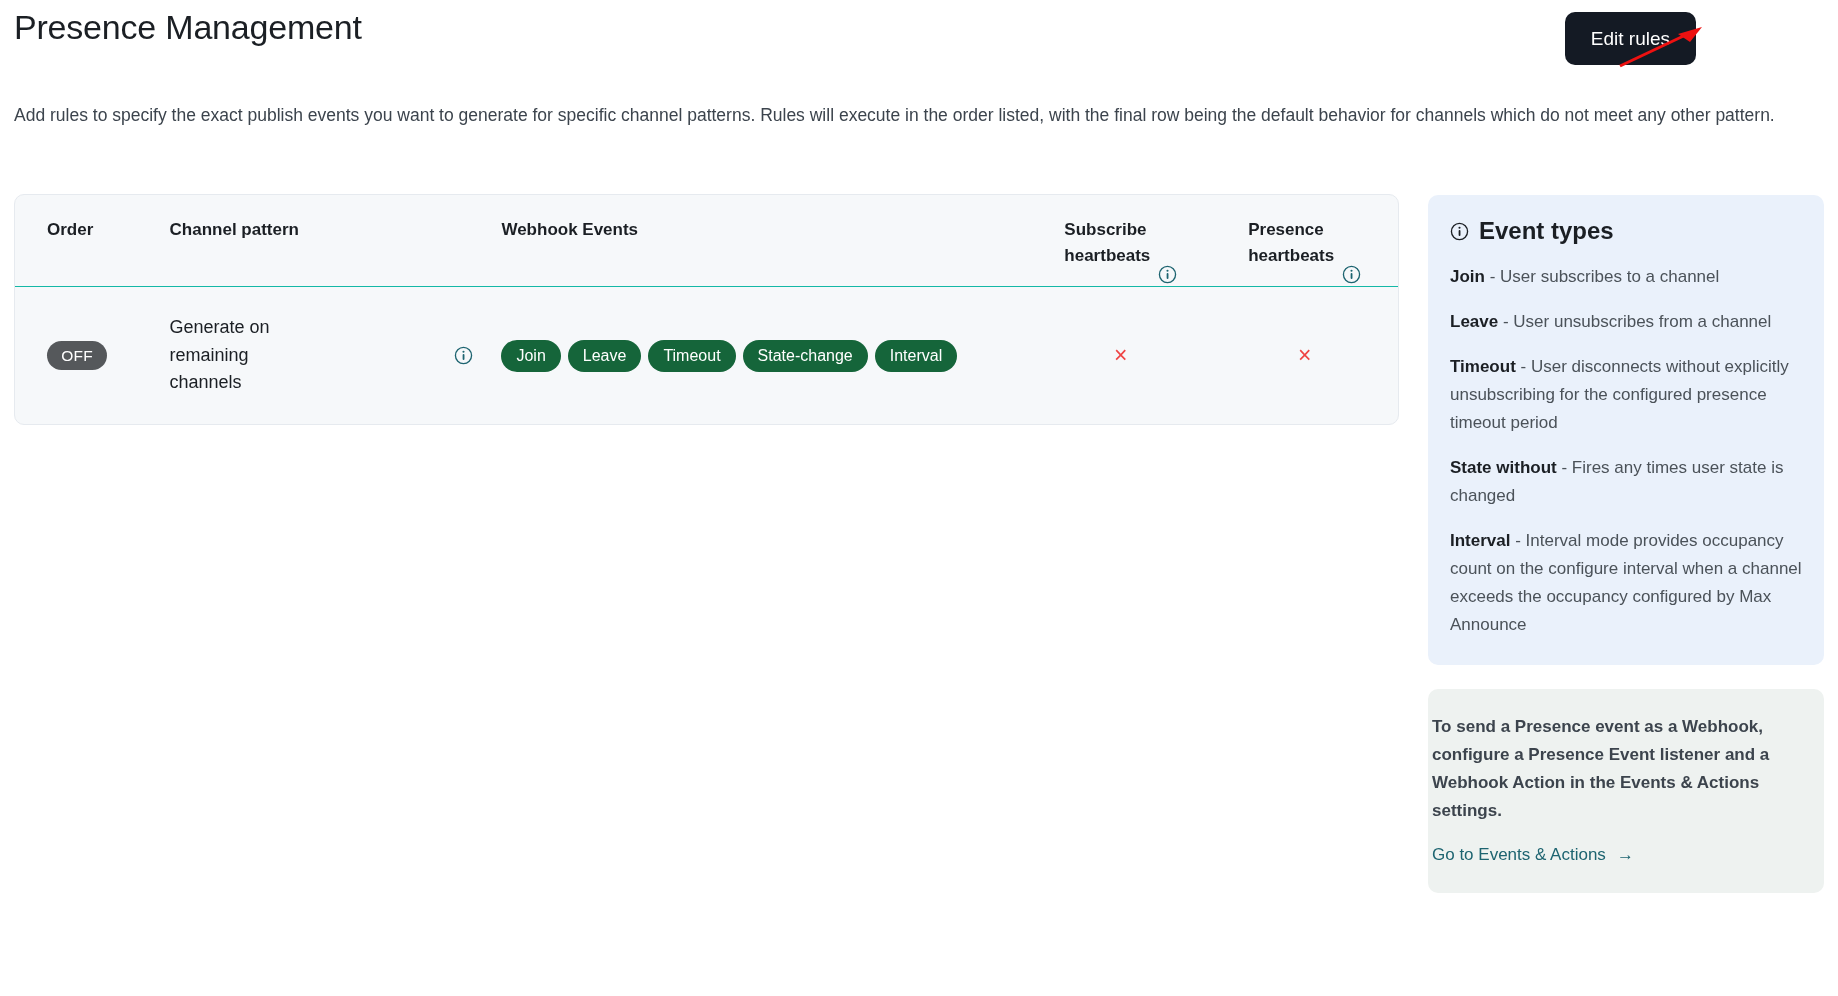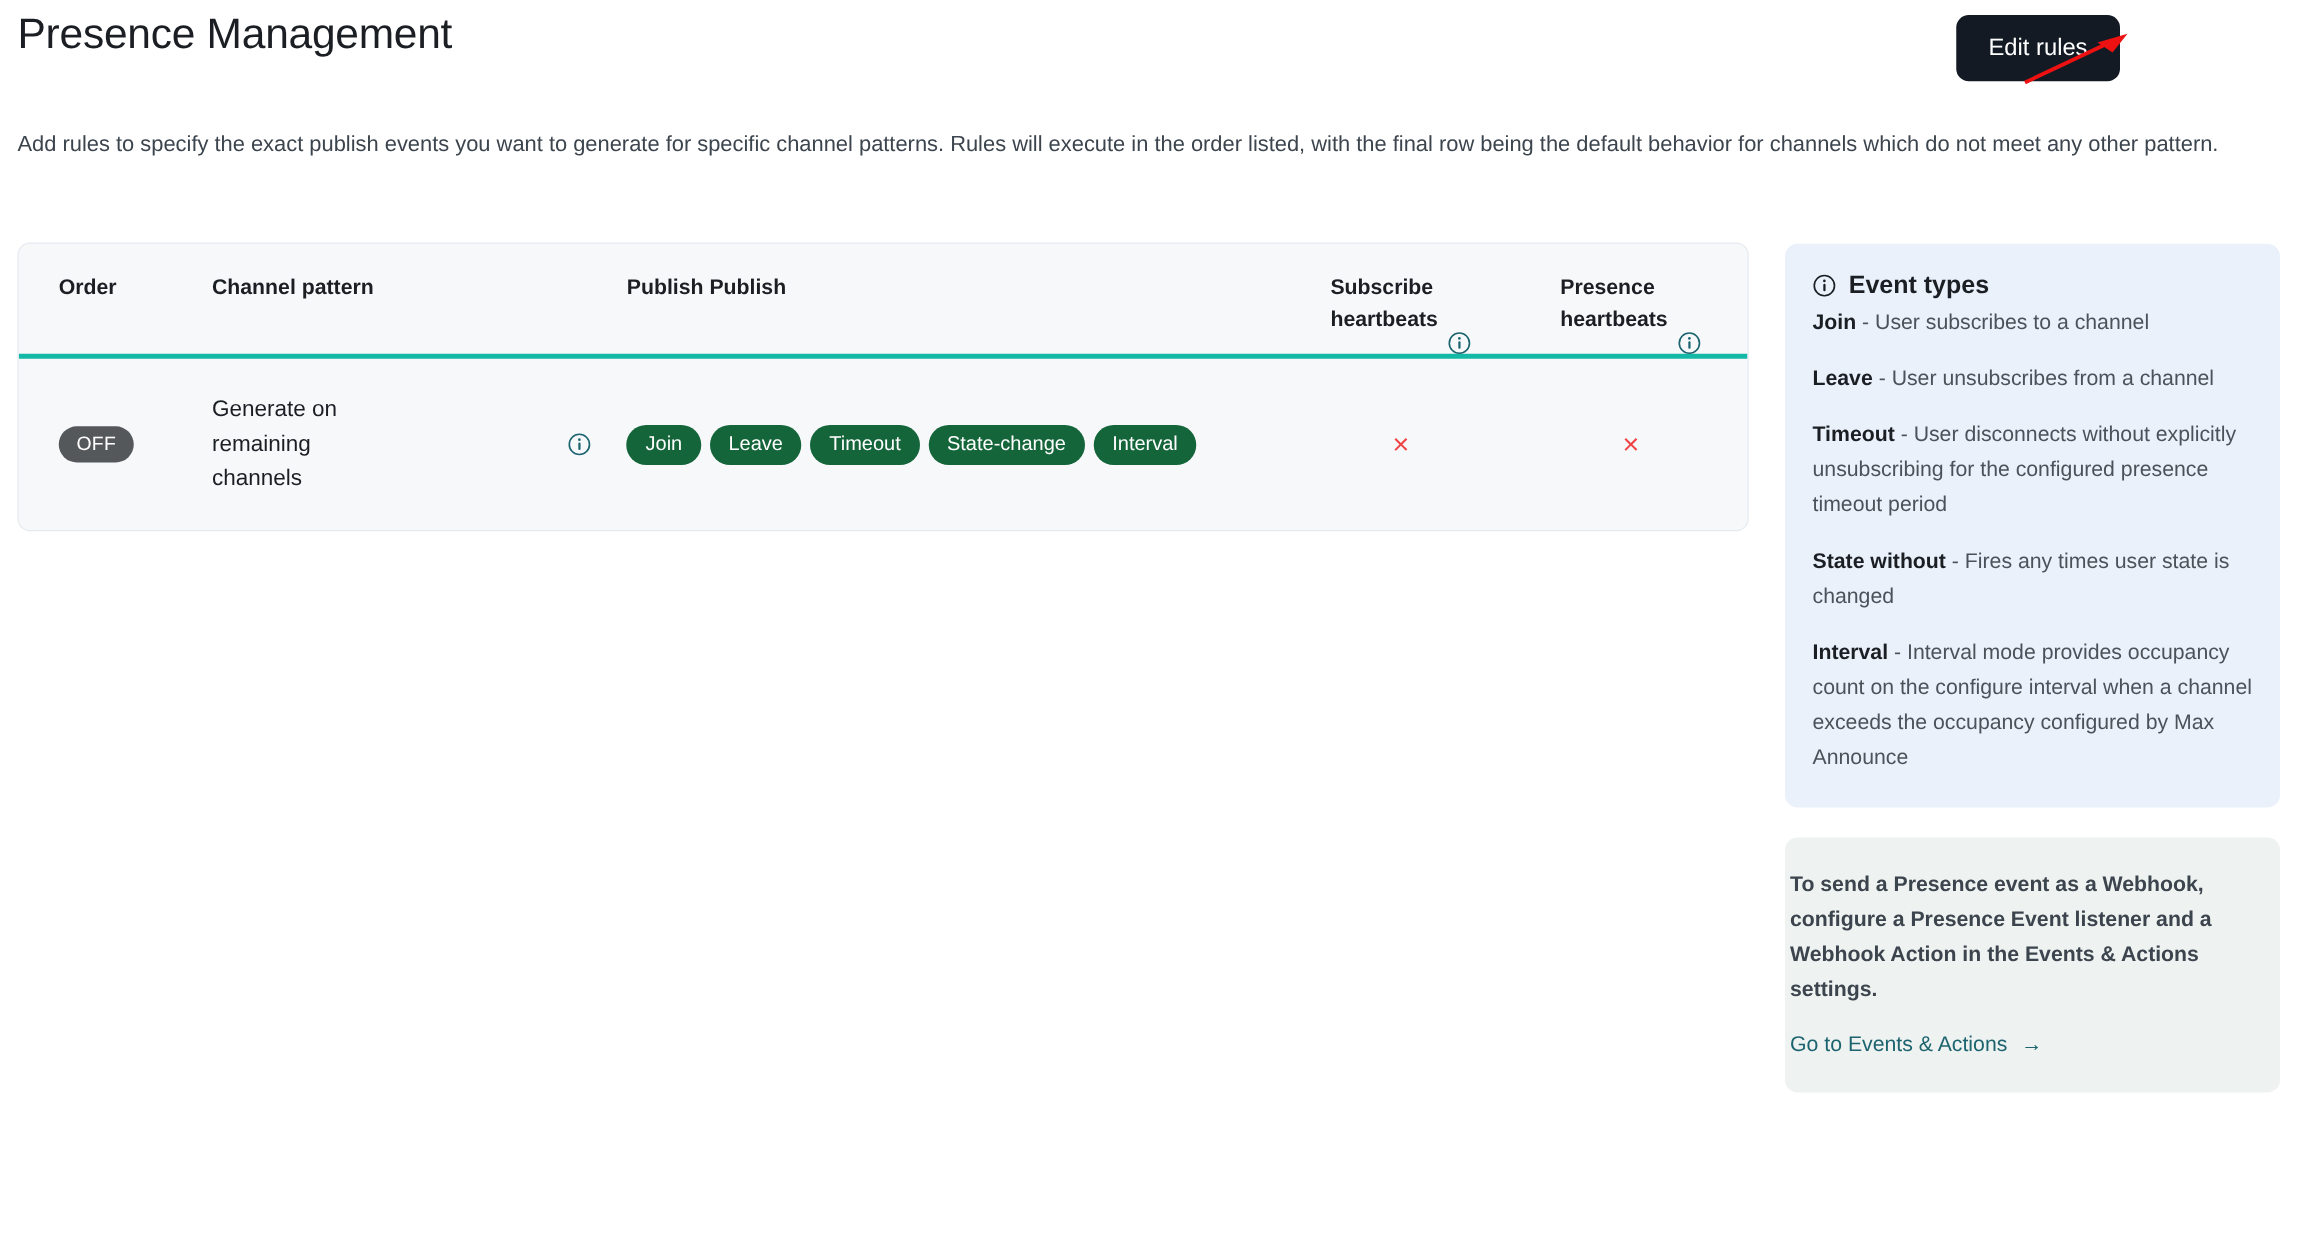--- a/index.html
+++ b/index.html
@@ -44,21 +44,21 @@
   .table-card {
     position: absolute; left: 14px; top: 194px;
     width: 1385px;
     background: #f6f8fa;
     border: 1px solid #e6eaef;
     border-radius: 10px;
     overflow: hidden;
   }
   .thead {
     display: flex; align-items: flex-start;
-    border-bottom: 4px solid #14b8a6;
+    border-bottom: 1px solid #14b8a6;
     min-height: 92px;
     padding-top: 22px;
   }
   .tbody-row {
     display: flex; align-items: center;
     min-height: 137px;
   }
   .col-order     { width: 162px; padding-left: 32px; }
   .col-pattern   { width: 272px; }
   .col-patinfo   { width: 80px; display: flex; justify-content: center; }
@@ -104,22 +104,22 @@
   .info-icon svg { display: block; }
 
   
   .rail { position: absolute; left: 1428px; top: 195px; width: 396px; }
   .card-eventtypes {
     background: #eaf1fb; border-radius: 10px;
     padding: 22px 22px 26px 22px;
   }
   .card-title {
     display: flex; align-items: center; gap: 10px;
-    font-size: 20px; font-weight: 700; color: #1b1f24;
-    margin-bottom: 4px;
+    font-size: 24px; font-weight: 700; color: #1b1f24;
+    margin-bottom: 18px;
   }
   .et-item {
     font-size: 17px; line-height: 28px; color: #4b5259;
     margin-bottom: 17px;
   }
   .et-item:last-child { margin-bottom: 0; }
   .et-item b { color: #1b1f24; font-weight: 700; }
 
   .card-webhook {
     margin-top: 24px;
@@ -150,21 +150,21 @@
   </svg>
 
   <div class="description">Add rules to specify the exact publish events you want to generate for specific channel patterns. Rules will execute in the order listed, with the final row being the default behavior for channels which do not meet any other pattern.</div>
 
   <div class="table-card">
 
     <div class="thead">
       <div class="col-order th">Order</div>
       <div class="col-pattern th">Channel pattern</div>
       <div class="col-patinfo"></div>
-      <div class="col-events th">Publish Publish</div>
+      <div class="col-events th">Webhook Events</div>
 
       <div class="col-sub">
         <div class="th th-stacked">
           <span>Subscribe
 heartbeats</span>
           <span class="info-icon" style="margin-top:22px">
             <svg viewBox="0 0 20 20" width="19" height="19">
               <circle cx="10" cy="10" r="8.5" fill="none" stroke="#1d6470" stroke-width="1.4"></circle>
               <circle cx="10" cy="6" r="1.1" fill="#1d6470"></circle>
               <rect x="9.1" y="8.5" width="1.9" height="6.2" rx="0.9" fill="#1d6470"></rect>

